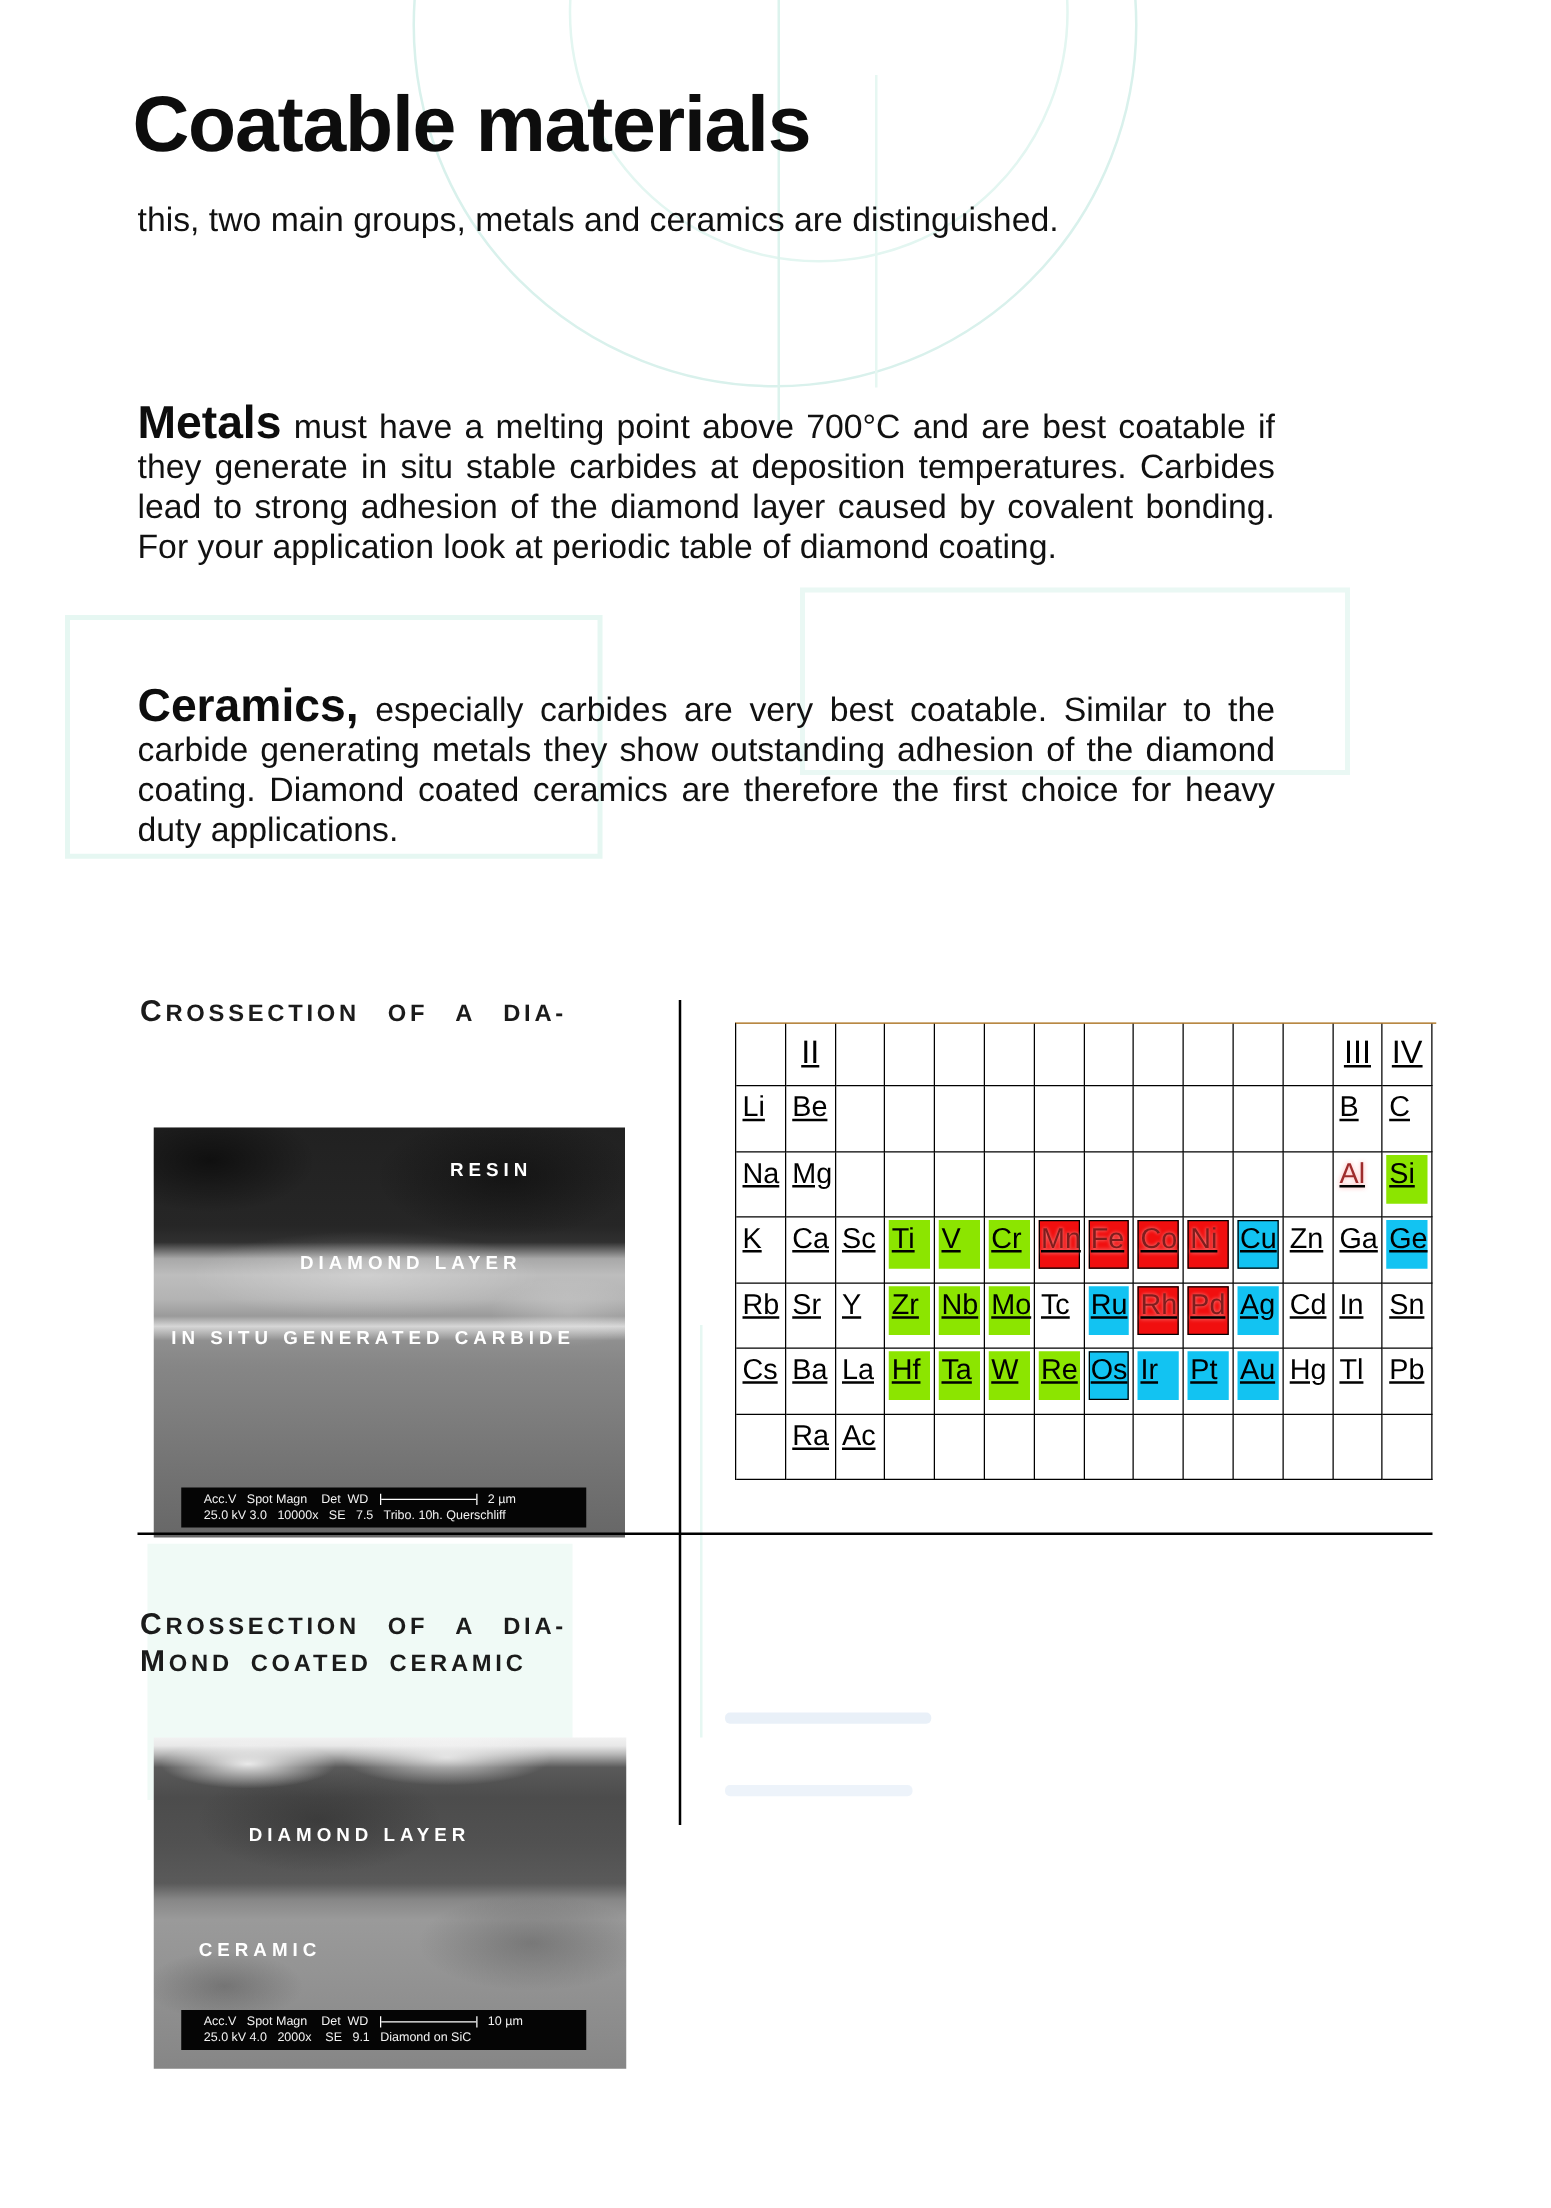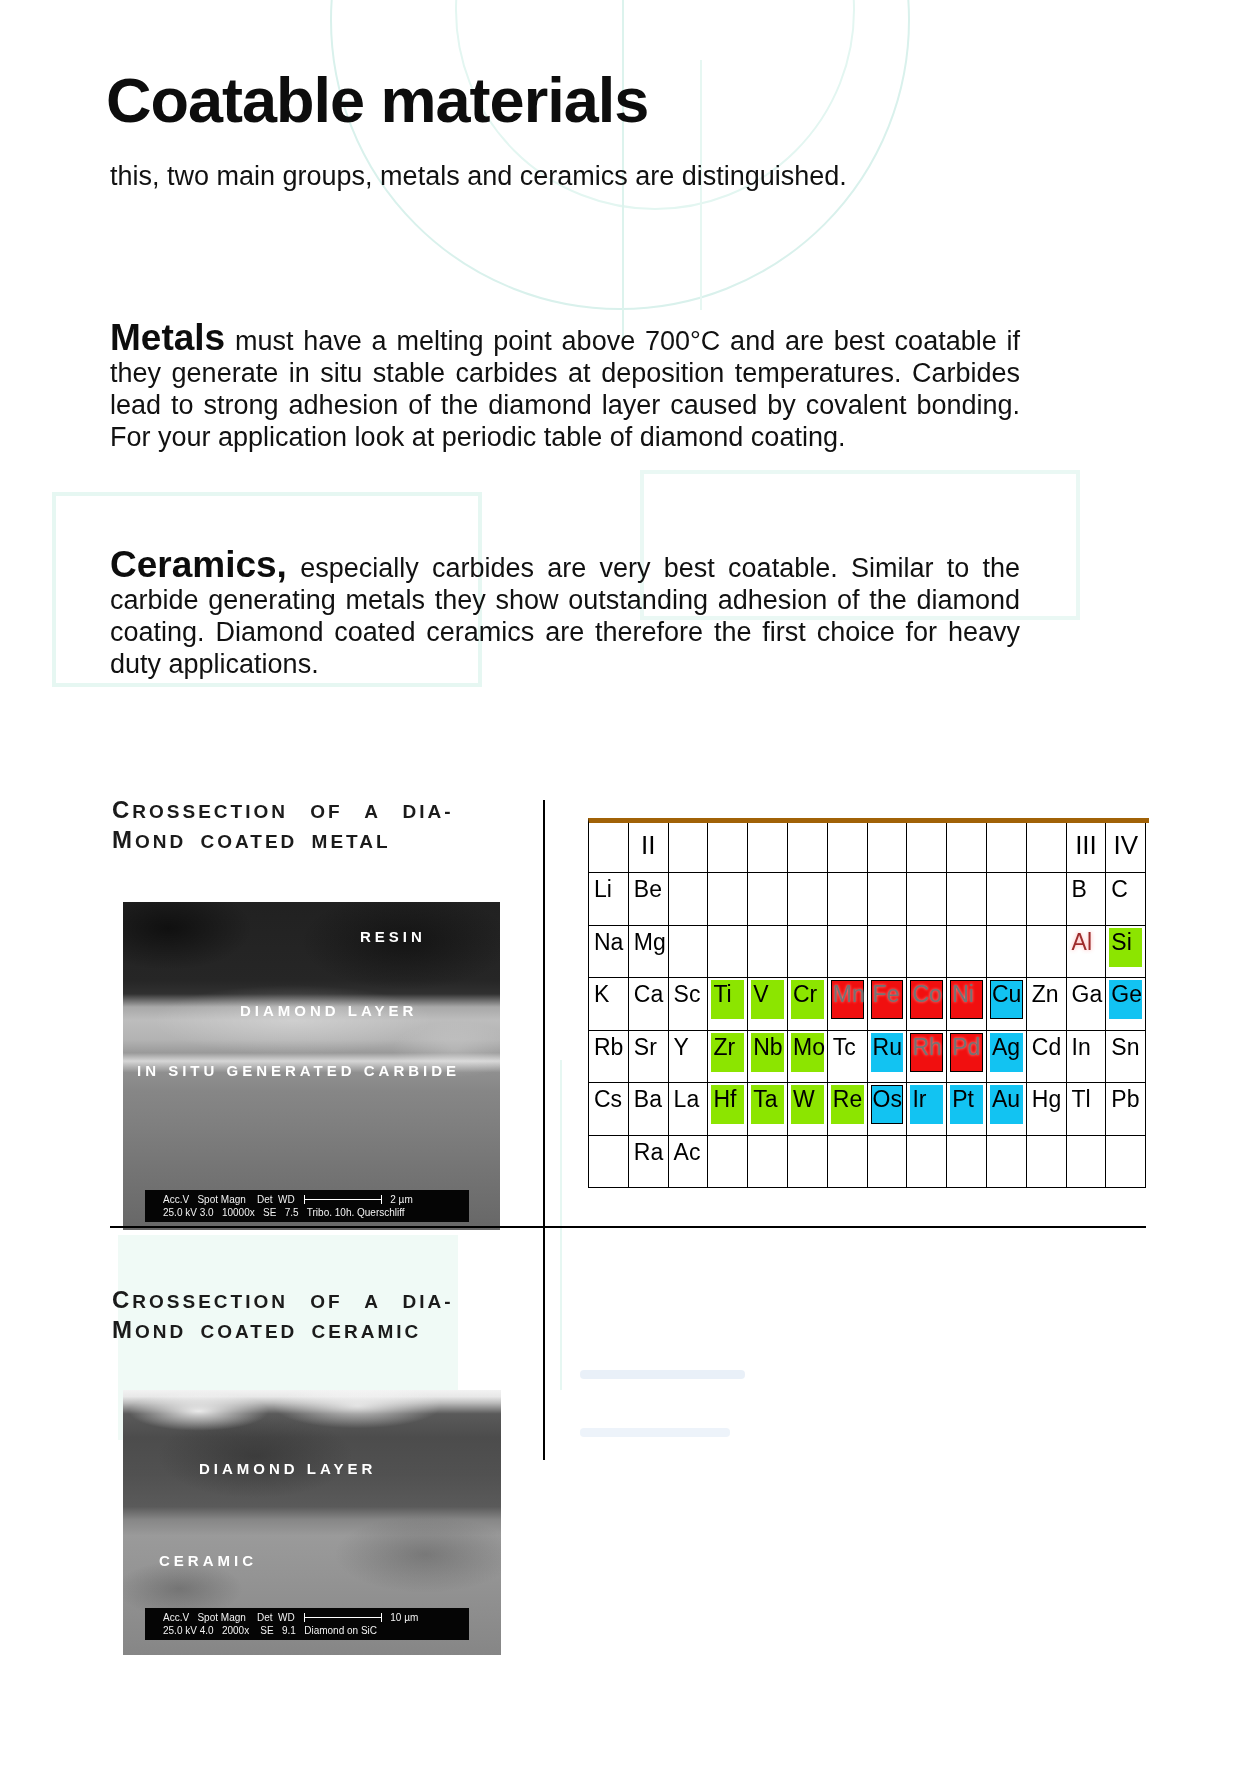--- a/index.html
+++ b/index.html
@@ -79,29 +79,29 @@
     border-left:1px solid #fff; border-right:1px solid #fff;
     background:linear-gradient(#fff,#fff) center/100% 1px no-repeat; }
 
   
   .divider-v { left:543px; top:800px; width:2px; height:660px; background:#000; }
   .divider-h { left:110px; top:1226px; width:1036px; height:2px; background:#000; }
 
   
   .ptable { left:588px; top:818px; width:561px; }
   .pt-grid { display:grid; grid-template-columns:repeat(14,39.8px); grid-template-rows:50px repeat(6,52.5px);
-    border-top:5px solid #a16207; border-left:1px solid #000; background:transparent; }
+    border-top:1px solid #a16207; border-left:1px solid #000; background:transparent;text-decoration:underline; }
   .pt-cell { position:relative; border-right:1px solid #000; border-bottom:1px solid #000; }
   .pt-fill { position:absolute; left:3px; right:3px; top:2px; height:39px; z-index:1; }
   .pt-fill.g  { background:#8CE500; }
   .pt-fill.c  { background:#12C3F2; }
   .pt-fill.cb { background:#12C3F2; border:1px solid #000; }
   .pt-fill.r  { background:#F10F0F; border:1px solid #000; }
   .pt-sym { position:relative; z-index:2; display:block; font-size:23px; color:#000; padding:3px 0 0 5px; }
-  .pt-sym.white { color:#737373; text-shadow:0 0 3px rgba(255,255,255,.55); }
+  .pt-sym.white { color:#7f1d1d; text-shadow:0 0 3px rgba(255,255,255,.55); }
   .pt-sym.redtext { color:#9e2b2b; text-shadow:0 0 4px rgba(255,70,70,.45); }
   .pt-sym.hdr { text-align:center; padding:7px 0 0 0; font-size:26px; }
 
   .pt-legend { position:absolute; left:119px; top:53px; width:320px; height:62px; background:#fff;
     border:1px solid #000; z-index:5; padding:6px 0 0 10px; }
   .legend-row { display:flex; align-items:center; height:17px; }
   .legend-swatch { width:21px; height:12px; border:1px solid #000; margin-right:9px; flex:0 0 auto; }
   .legend-label { font-size:14px; color:#000; white-space:nowrap; }
 </style>
 </head>
@@ -125,21 +125,20 @@
   <div class="z intro">
     <div>this, two main groups, metals and ceramics are distinguished.</div>
   </div>
 
   <p class="z para para-metals"><span class="lead">Metals</span><span> must have a melting point above 700°C and are best coatable if they generate in situ stable carbides at deposition temperatures. Carbides lead to strong adhesion of the diamond layer caused by covalent bonding. For your application look at periodic table of diamond coating.</span></p>
 
   <p class="z para para-ceramics"><span class="lead">Ceramics,</span><span> especially carbides are very best coatable. Similar to the carbide generating metals they show outstanding adhesion of the diamond coating. Diamond coated ceramics are therefore the first choice for heavy duty applications.</span></p>
 
   <div class="z fig-heading fig-heading-metal">
     <div class="l1">CROSSECTION OF A DIA-</div>
-    <div class="l2">MOND COATED METAL</div>
   </div>
 
   <div class="z sem sem-metal">
     <span class="sem-label lbl-resin">RESIN</span>
     <span class="sem-label lbl-m-diamond">DIAMOND LAYER</span>
     <span class="sem-label lbl-carbide">IN SITU GENERATED CARBIDE</span>
     <div class="sem-bar sem-bar-metal">
       <div class="row1"><span>Acc.V   Spot Magn    Det  WD </span><span class="scalebar"></span><span> 2 µm</span></div>
       <div class="row2">25.0 kV 3.0   10000x   SE   7.5   Tribo. 10h. Querschliff</div>
     </div>

